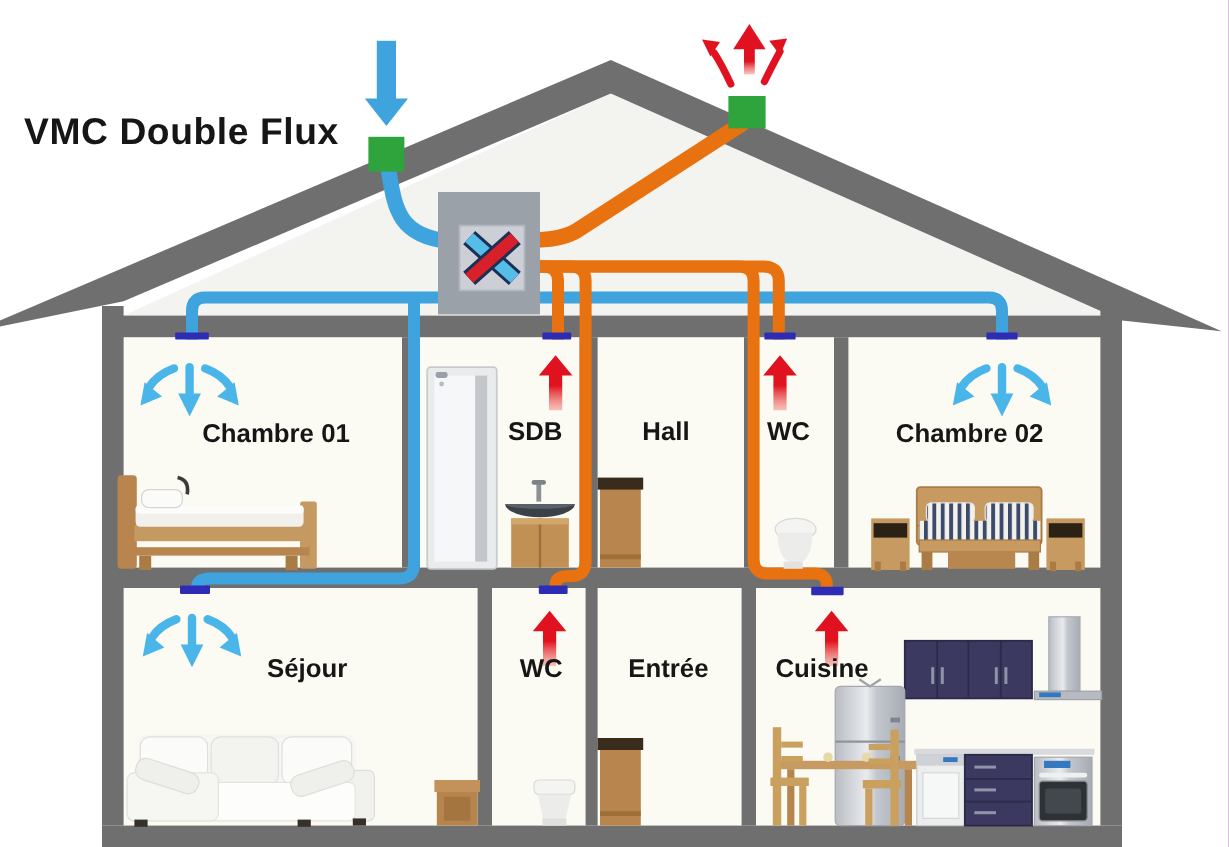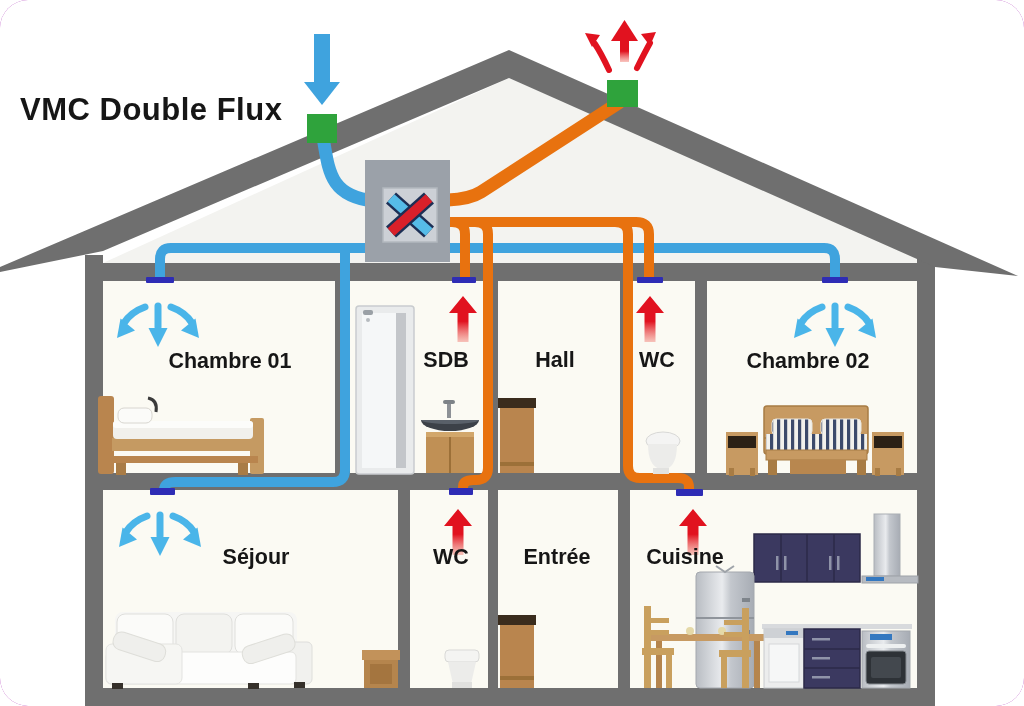--- a/index.html
+++ b/index.html
@@ -1,17 +1,17 @@
 <!DOCTYPE html>
 <html><head>
 <meta charset="utf-8">
 <style>
   html,body{margin:0;padding:0;background:#ffffff;}
   #stage{position:relative;width:1024px;height:706px;background:#a21caf;overflow:hidden;
-         font-family:"Liberation Sans", sans-serif;border-radius:28px;}
+         font-family:"Liberation Sans", sans-serif;}
   svg{display:block;}
   text{font-family:"Liberation Sans", sans-serif;}
   .room-label{font-size:21.5px;font-weight:700;fill:#161616;}
   .title-label{font-size:31px;font-weight:700;fill:#161616;letter-spacing:.5px;}
 </style>
 </head>
 <body>
 
 <div id="stage">
 <svg width="1024" height="706" viewBox="0 0 1024 706">

